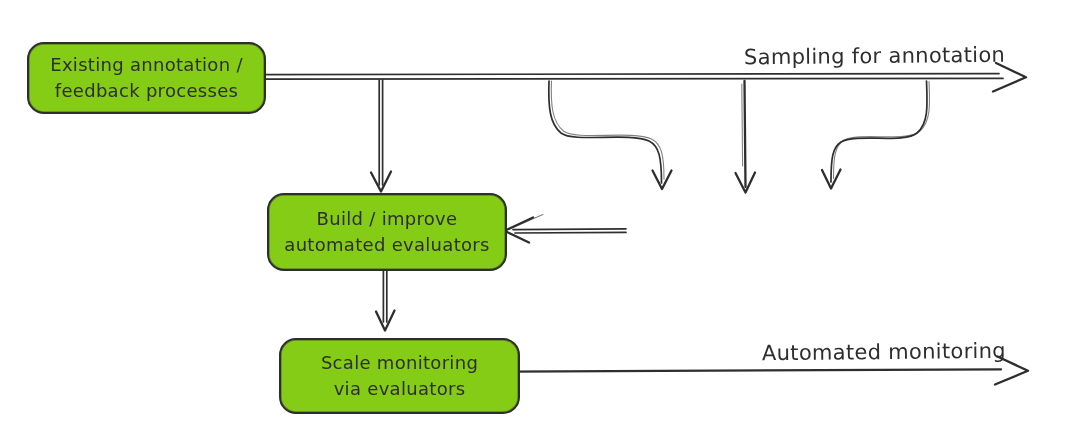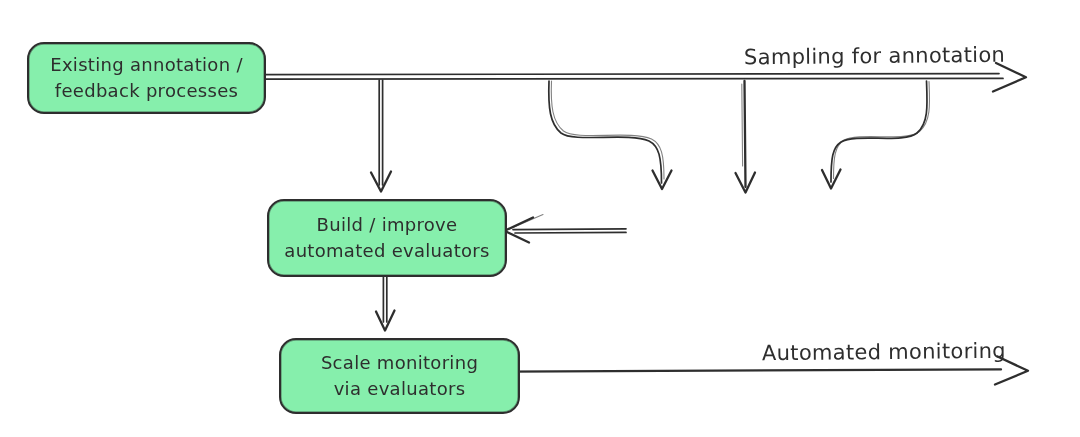--- a/index.html
+++ b/index.html
@@ -22,21 +22,21 @@
     stroke: #2e2e2e;
     stroke-width: 1.7;
     stroke-linecap: round;
     stroke-linejoin: round;
   }
   .edges-layer path.head { stroke-width: 2.3; }
   .edges-layer path.thick { stroke-width: 2.3; }
   .edges-layer path.ghost { stroke-width: 1.1; opacity: 0.6; }
   .node {
     position: absolute;
-    background: #86efac;
+    background: #84cc16;
     border: 2.2px solid #2e2e2e;
     border-radius: 17px;
     box-shadow: inset 0 0 0 0.7px rgba(46,46,46,0.45);
     display: flex;
     align-items: center;
     justify-content: center;
     text-align: center;
   }
   .node-label {
     white-space: pre-line;
@@ -47,21 +47,21 @@
   .edge-label {
     position: absolute;
     font-size: 21px;
     letter-spacing: 0.3px;
     white-space: nowrap;
     transform: rotate(-0.6deg);
   }
   .label-sampling   { left: 744px; top: 44px;  width: 256px; text-align: center; }
   .label-monitoring { left: 762px; top: 340px; width: 240px; text-align: center; }
   .node-existing { left: 27px;  top: 42px;  width: 235px; height: 68px; }
-  .node-build    { left: 267px; top: 199px; width: 236px; height: 74px; }
+  .node-build    { left: 267px; top: 193px; width: 236px; height: 74px; }
   .node-improve  { left: 627px; top: 195px; width: 233px; height: 73px; }
   .node-scale    { left: 263px; top: 338px; width: 237px; height: 72px; margin-left: 16px; }
 </style>
 </head>
 <body>
 
 <div class="canvas">
 
   <svg class="edges-layer" viewBox="0 0 1080 437" aria-hidden="true">
 

